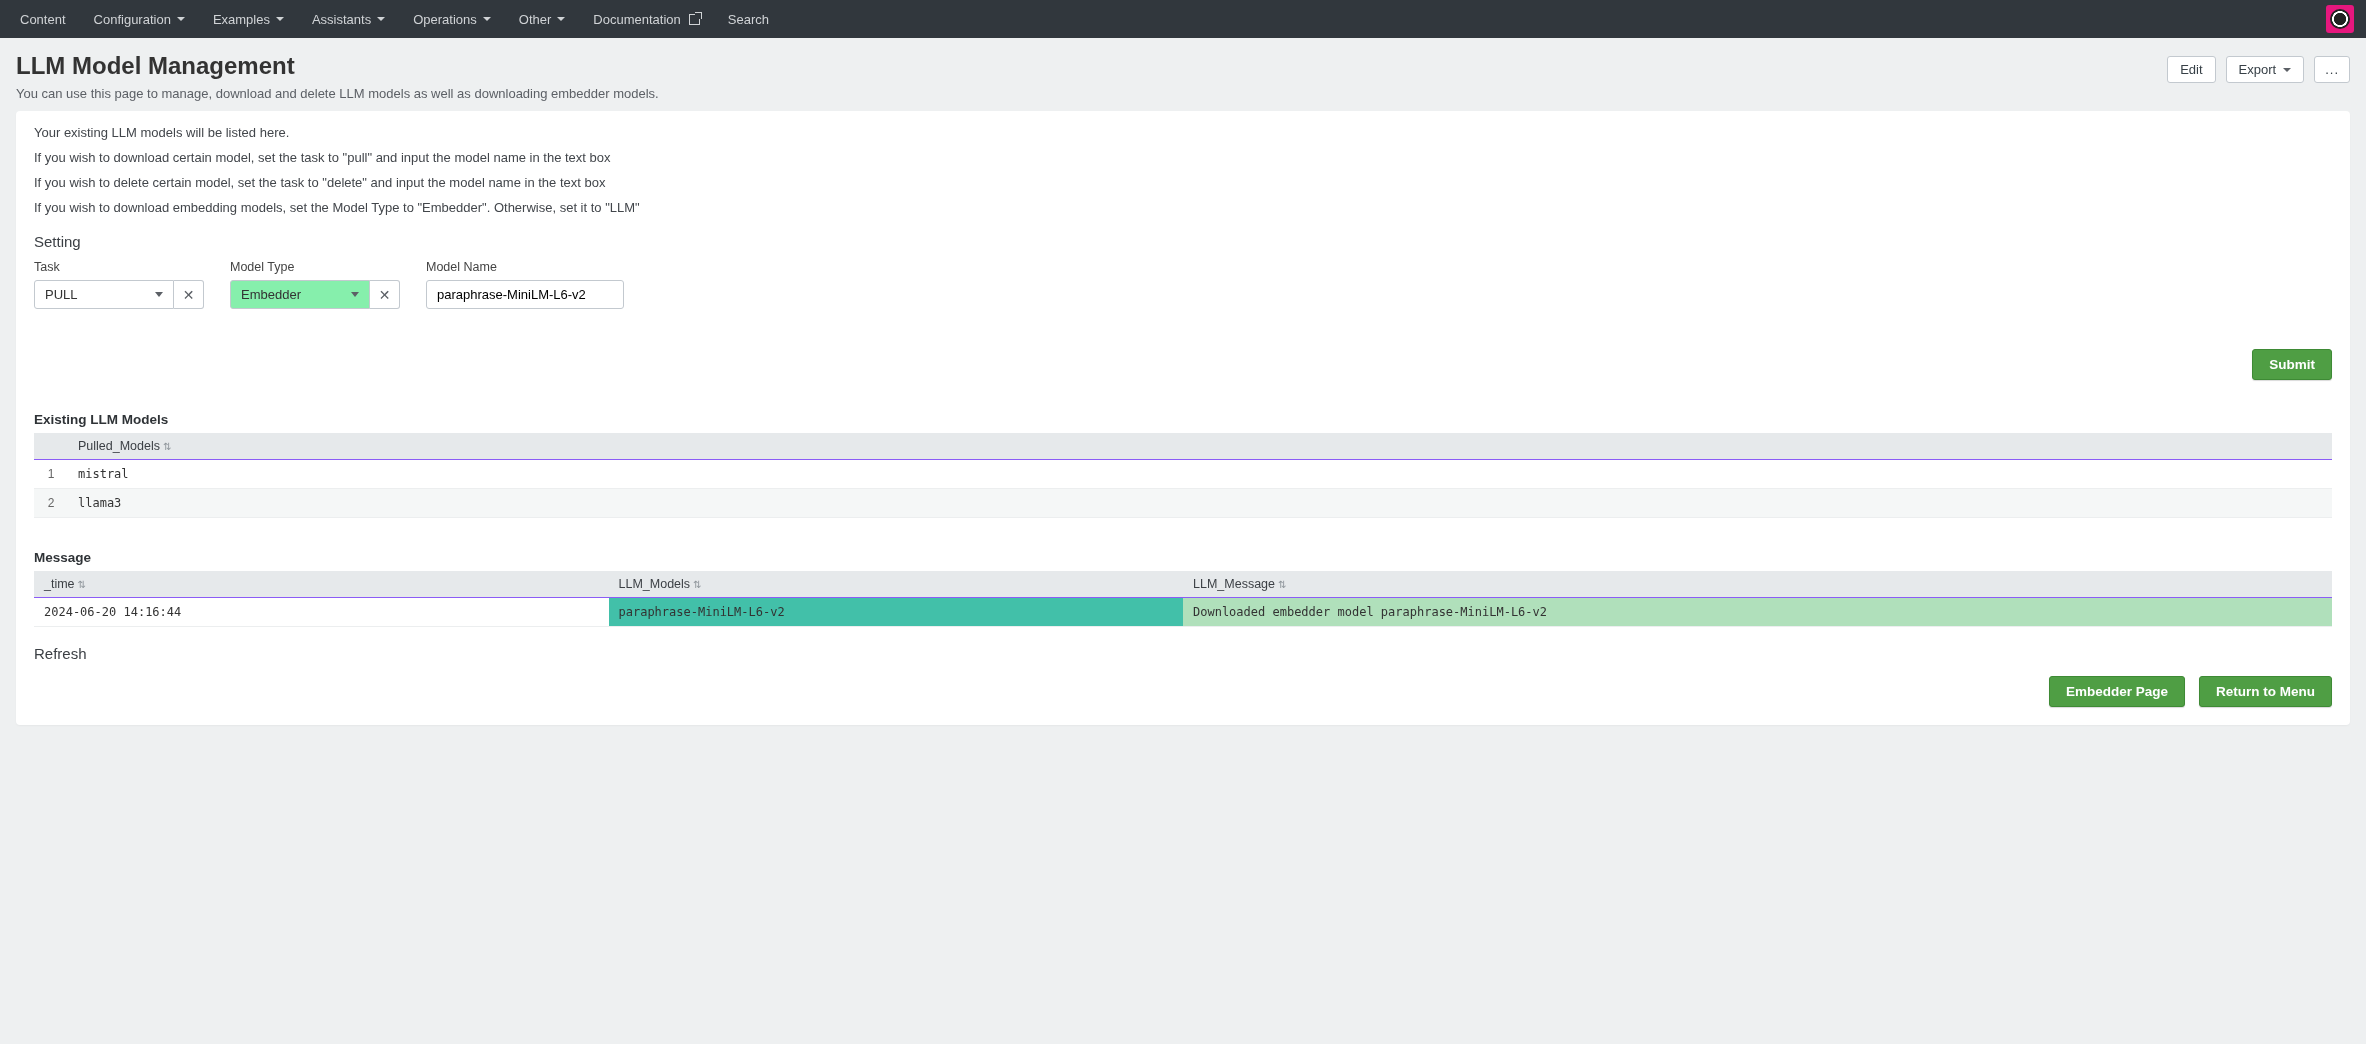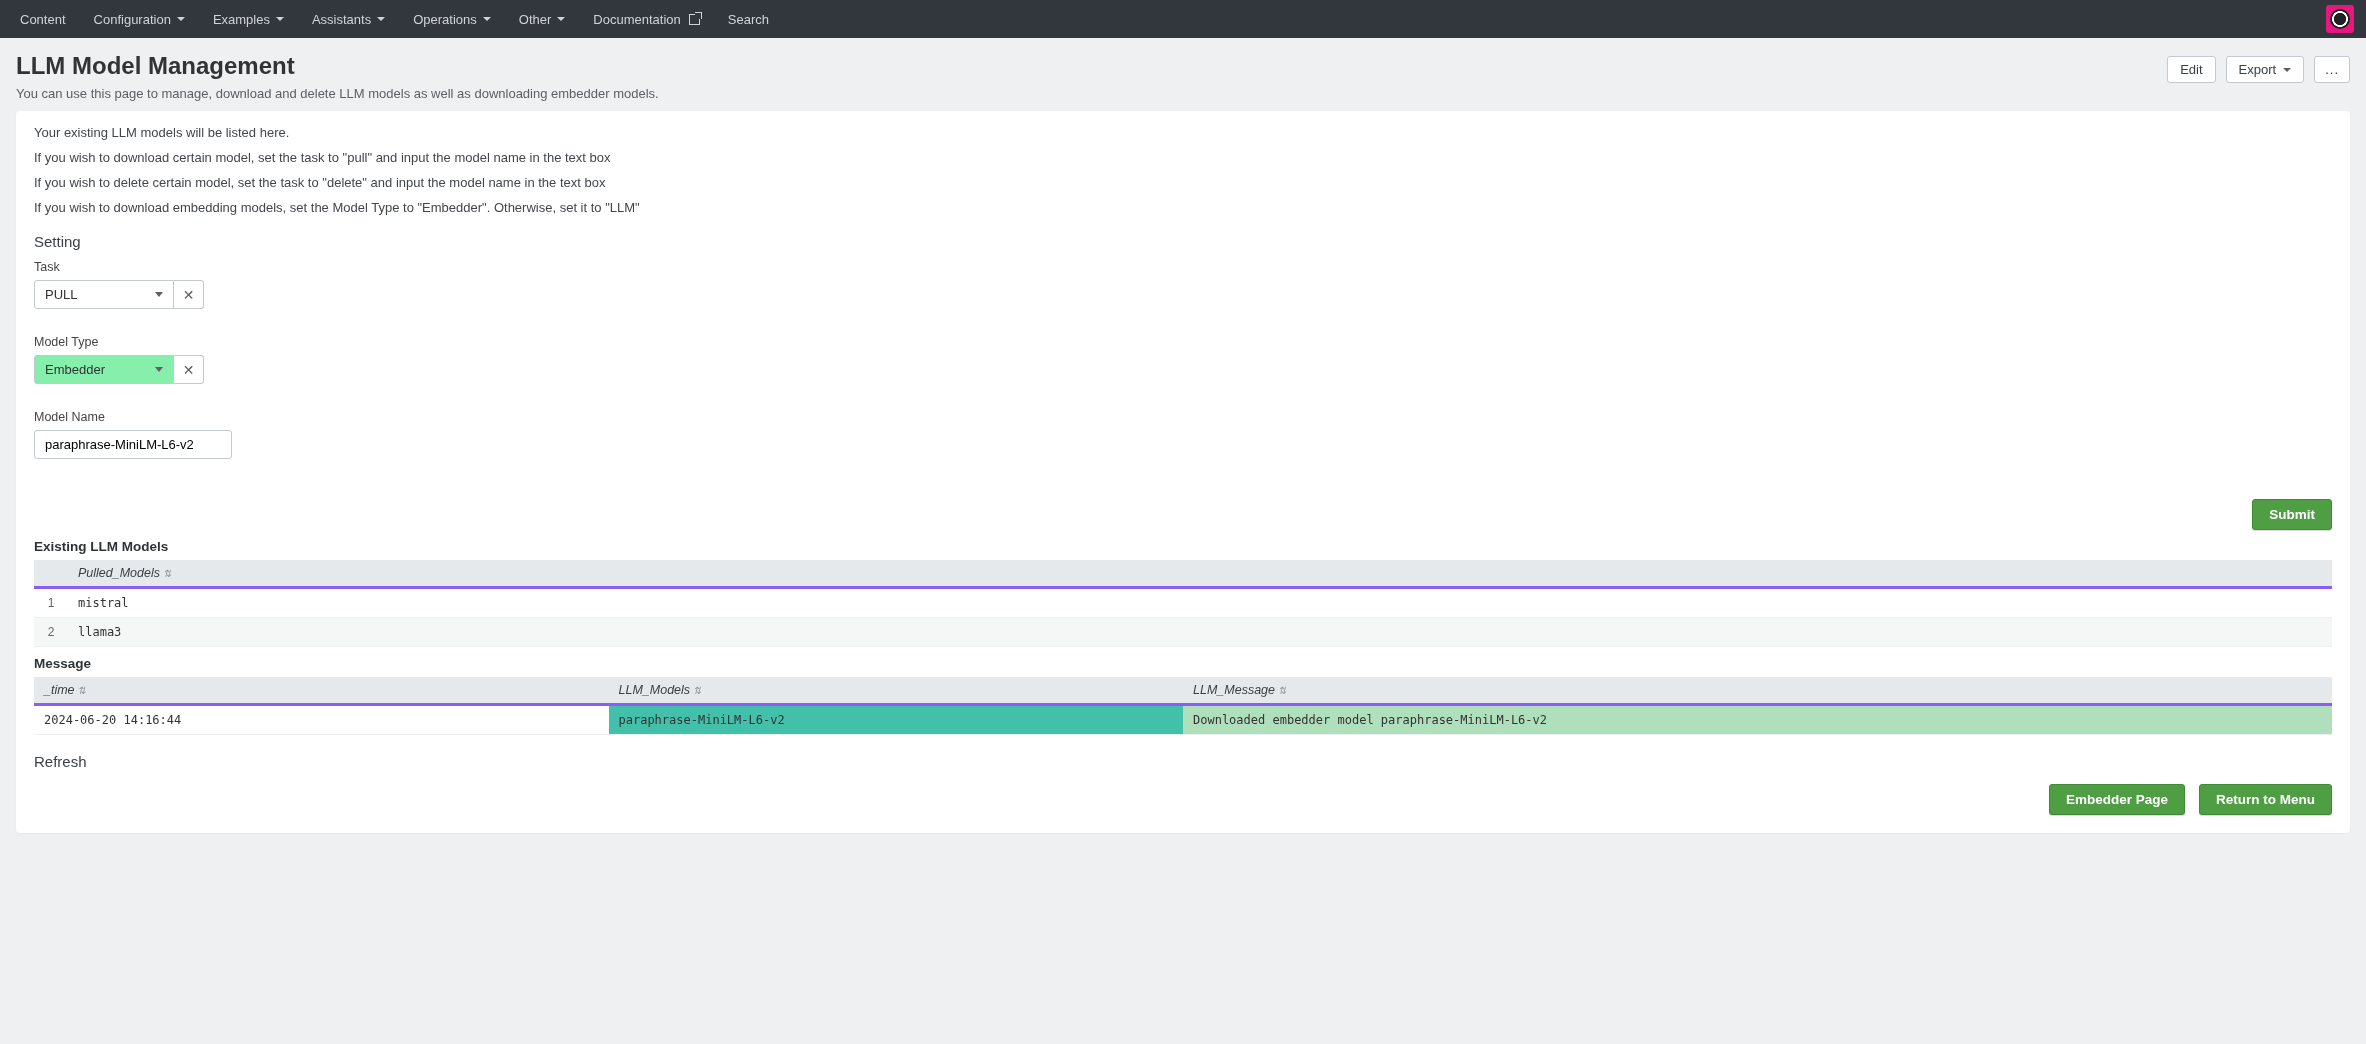--- a/index.html
+++ b/index.html
@@ -116,21 +116,21 @@
   .intro p {
     font-size: 13px;
     color: #42464b;
     margin-bottom: 10px;
   }
   .section-title {
     font-size: 15px;
     color: #3b3f44;
     margin: 18px 0 10px 0;
   }
-  .form-row { display:flex; gap:26px; align-items:flex-start;flex-direction:column; }
+  .form-row { display:flex; gap:26px; align-items:flex-start; }
   .form-group { display:flex; flex-direction:column; gap:6px; }
   .form-label { font-size:12.5px; color:#444; }
   .select-wrap { display:flex; }
   .select-btn {
     border:1px solid #c3c9cf;
     background:#fff;
     padding:6px 10px;
     font-size:13px;
     min-width:140px;
     display:flex; justify-content:space-between; align-items:center;
@@ -172,32 +172,31 @@
     font-size:13.5px;
     font-weight:600;
     padding:7px 16px;
     border-radius:3px;
     cursor:pointer;
     box-shadow: 0 1px 1px rgba(0,0,0,0.15);
   }
 
   .subsection-title {
     font-size:13.5px; font-weight:700; color:#2f3337;
-    margin-top:9px; margin-bottom:6px;
+    margin-top:32px; margin-bottom:6px;
   }
   
   .tbl { width:100%; border-collapse:collapse; font-size:12.5px; }
   .tbl th {
     background:#e6e9eb;
     text-align:left;
     font-weight:400;
     color:#3b3f44;
     padding:6px 10px;
-    border-bottom:3px solid #8b5cf6;
-    font-style:italic;
+    border-bottom:1px solid #8b5cf6;
   }
   .tbl .idx-col { width:34px; text-align:center; color:#666;}
   .tbl td {
     padding:7px 10px;
     border-bottom:1px solid #eceeef;
     font-family: Menlo, Consolas, monospace;
     font-size:12px;
     color:#333;
   }
   .tbl tr.striped td { background:#f5f7f7; }

